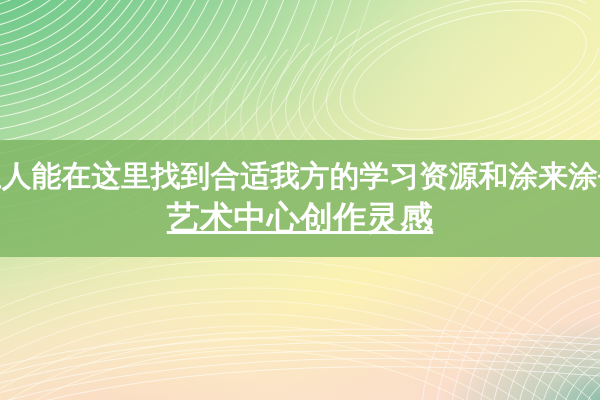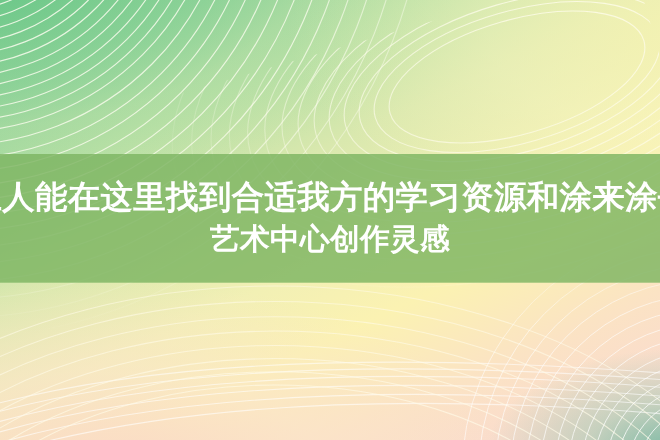--- a/index.html
+++ b/index.html
@@ -90,21 +90,21 @@
   }
   .caption-line {
     color: #ffffff;
     font-weight: 700;
     letter-spacing: 0.3px;
     line-height: 1.28;
     white-space: nowrap;
     text-align: center;
   }
   .caption-line-1 { font-size: 29.5px; }
-  .caption-line-2 { font-size: 27px; }
+  .caption-line-2 { font-size: 33px; text-decoration: underline; }
 </style>
 </head>
 <body>
 
 <div id="banner">
 
   <div class="bg-base"></div>
   <div class="bg-tint-left"></div>
   <div class="bg-tint-right"></div>
   <div class="bg-tint-bottom"></div>

